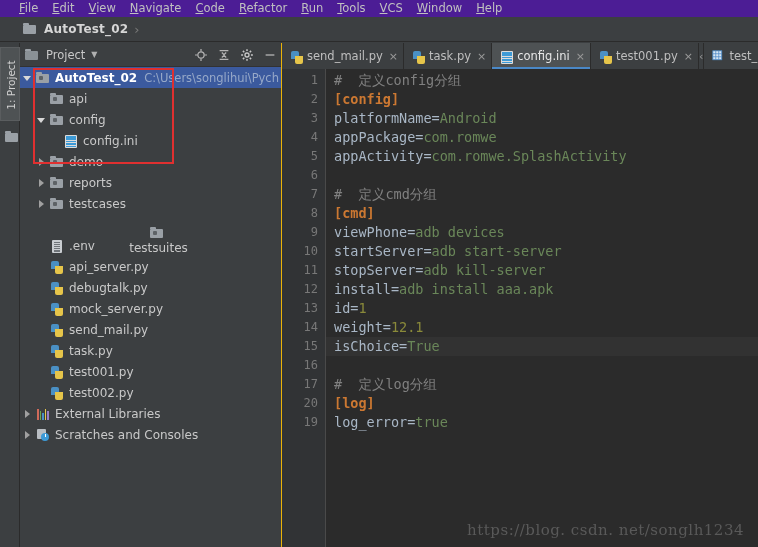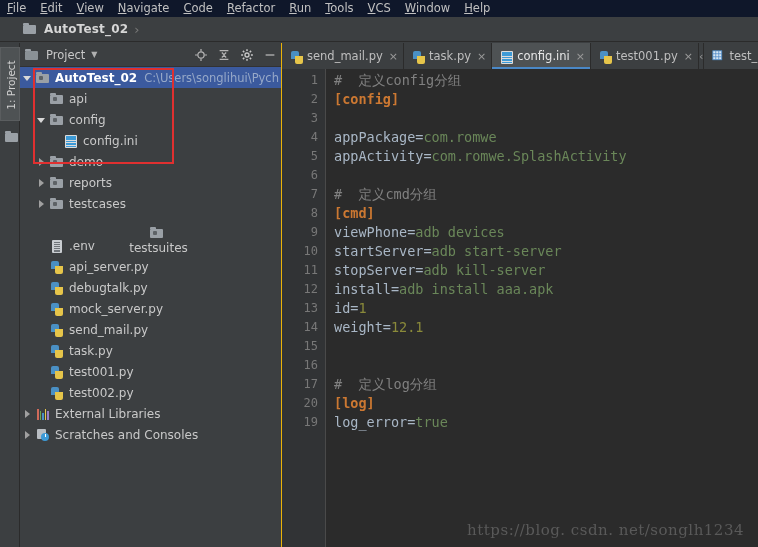--- a/index.html
+++ b/index.html
@@ -9,22 +9,22 @@
     font-family:"DejaVu Sans","Liberation Sans",sans-serif;
     font-size:12px;
     color:#bbbbbb;
     -webkit-font-smoothing:antialiased;
   }
   #app{position:relative;width:758px;height:547px;}
 
   
   .menubar{
     position:absolute;left:0;top:0;width:758px;height:17px;
-    background:#0f172a;display:flex;align-items:center;
-    padding-left:0;box-sizing:border-box;
+    background:#4c1d95;display:flex;align-items:center;
+    padding-left:12px;box-sizing:border-box;
   }
   .menubar .mi{
     color:#c0c0c0;font-size:11.5px;padding:0 7px;line-height:17px;
     white-space:nowrap;cursor:default;
   }
   .menubar .mi .u{text-decoration:underline;}
 
   
   .navbar{
     position:absolute;left:0;top:17px;width:758px;height:25px;
@@ -514,31 +514,33 @@
         <div class="gn" style="top: 268px;">15</div>
         <div class="gn" style="top: 287px;">16</div>
         <div class="gn" style="top: 306px;">17</div>
         <div class="gn" style="top: 325px;">20</div>
         <div class="gn" style="top: 344px;">19</div>
       </div>
     <div class="gut-line"></div>
     <div class="codearea" id="codearea">
         <div class="cline" style="top: 2px;"><span class="hl-comment">#  定义config分组</span></div>
         <div class="cline" style="top: 21px;"><span class="hl-section">[config]</span></div>
+        <div class="cline" style="top: 40px;"><span class="hl-key">platformName=</span><span class="hl-val">Android</span></div>
         <div class="cline" style="top: 59px;"><span class="hl-key">appPackage=</span><span class="hl-val">com.romwe</span></div>
         <div class="cline" style="top: 78px;"><span class="hl-key">appActivity=</span><span class="hl-val">com.romwe.SplashActivity</span></div>
         <div class="cline" style="top: 97px;"></div>
         <div class="cline" style="top: 135px;"><span class="hl-section">[cmd]</span></div>
         <div class="cline" style="top: 116px;"><span class="hl-comment">#  定义cmd分组</span></div>
         <div class="cline" style="top: 154px;"><span class="hl-key">viewPhone=</span><span class="hl-val">adb devices</span></div>
         <div class="cline" style="top: 173px;"><span class="hl-key">startServer=</span><span class="hl-val">adb start-server</span></div>
         <div class="cline" style="top: 192px;"><span class="hl-key">stopServer=</span><span class="hl-val">adb kill-server</span></div>
         <div class="cline" style="top: 211px;"><span class="hl-key">install=</span><span class="hl-val">adb install aaa.apk</span></div>
         <div class="cline" style="top: 230px;"><span class="hl-key">id=</span><span class="hl-numy">1</span></div>
         <div class="cline" style="top: 249px;"><span class="hl-key">weight=</span><span class="hl-numy">12.1</span></div>
+        <div class="cline cur" style="top: 268px;"><span class="hl-key">isChoice=</span><span class="hl-val">True</span></div>
         <div class="cline" style="top: 287px;"></div>
         <div class="cline" style="top: 306px;"><span class="hl-comment">#  定义log分组</span></div>
         <div class="cline" style="top: 325px;"><span class="hl-section">[log]</span></div>
         <div class="cline" style="top: 344px;"><span class="hl-key">log_error=</span><span class="hl-val">true</span></div>
       </div>
   </div>
 
   <div class="watermark">https://blog. csdn. net/songlh1234</div>
 
 </div>

